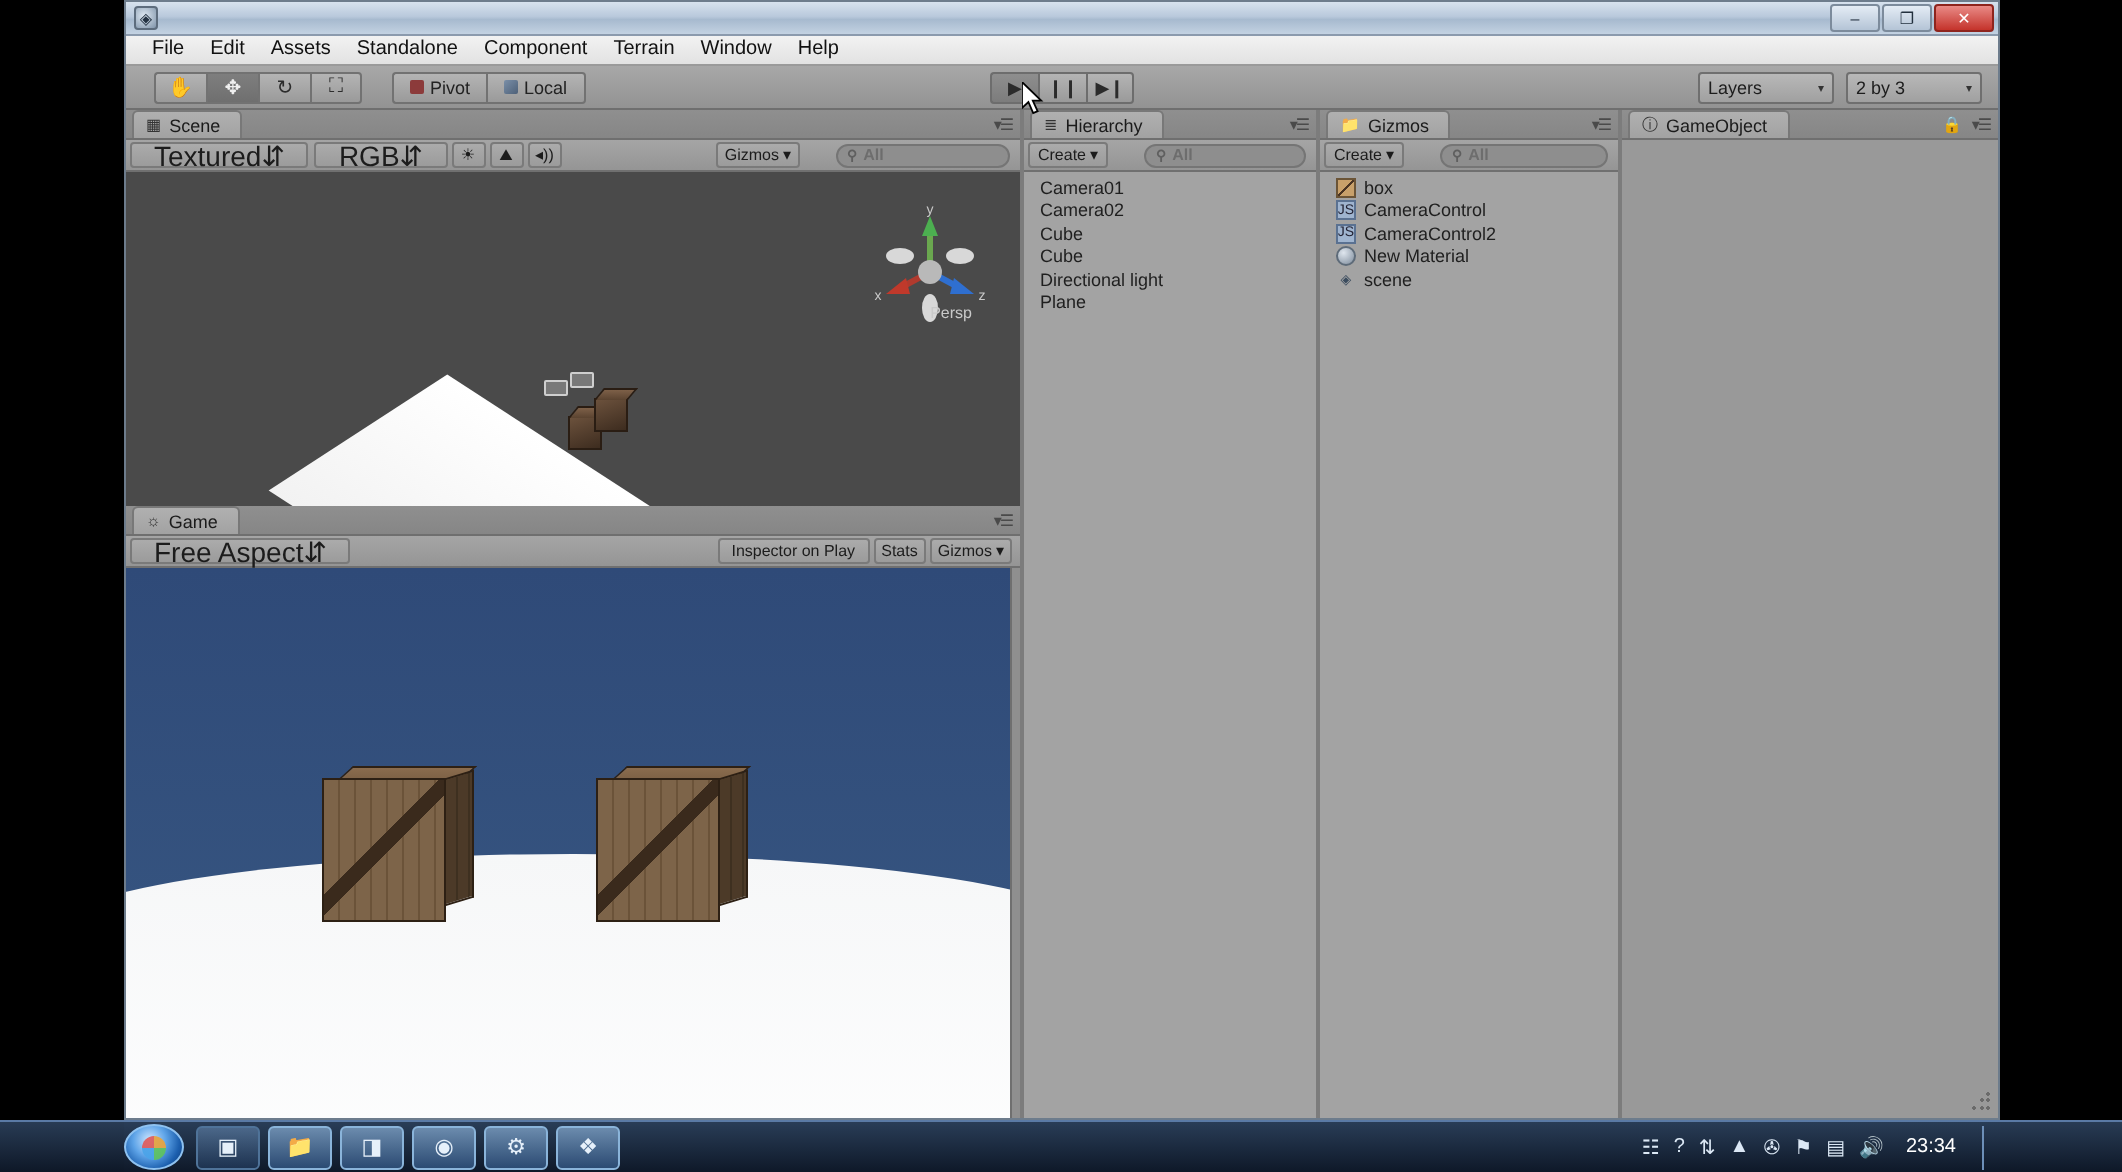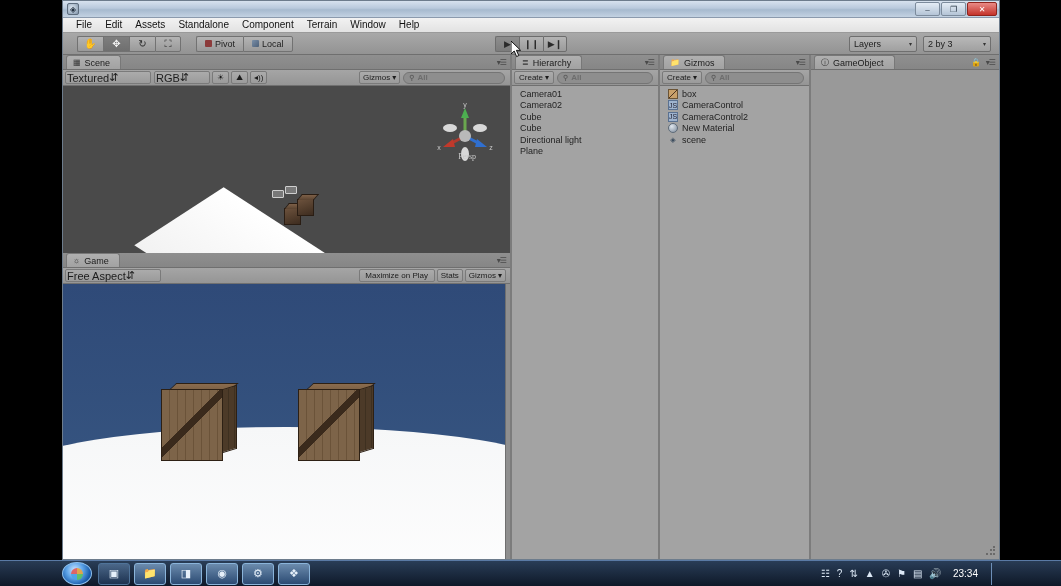--- a/index.html
+++ b/index.html
@@ -135,35 +135,35 @@
   .ptab .ticon { font-size:8px; color:#333; }
   .tab-menu { position:absolute; right:4px; bottom:2px; font-size:8px; color:#4a4a4a; letter-spacing:-1px;}
 
   .panel-toolbar {
     height:16px; flex:0 0 16px;
     background:linear-gradient(180deg,#a5a5a5,#959595);
     border-bottom:1px solid #707070;
     display:flex; align-items:center; gap:0; padding:0 2px;
   }
   .pt-dd {
-    height:13px; padding:0 1px; min-width:86px;
+    height:13px; padding:0 11px; min-width:86px;
     background:linear-gradient(180deg,#ababab,#9b9b9b);
     border:1px solid #7a7a7a; border-radius:2px;
-    display:flex; align-items:center; justify-content:flex-start;
-    font-size:11px; color:#1c1c1c;
+    display:flex; align-items:center; justify-content:space-between;
+    font-size:14px; color:#1c1c1c;
   }
   .pt-btn {
     height:13px; min-width:17px; padding:0 3px; margin-left:2px;
     background:linear-gradient(180deg,#ababab,#9b9b9b);
     border:1px solid #7a7a7a; border-radius:2px;
     display:flex; align-items:center; justify-content:center;
     font-size:8px; color:#1c1c1c;
   }
   .pt-search {
-    height:12px; flex:1; margin-left:3px; margin-right:3px;
+    height:12px; flex:1; margin-left:18px; margin-right:3px;
     background:#8e8e8e; border:1px solid #757575; border-radius:6px;
     display:flex; align-items:center; padding:0 5px;
     font-size:8px; color:#6d6d6d;font-weight:bold;
   }
   .pt-search .sicon { margin-right:3px; font-size:7px; color:#5f5f5f; }
   .pt-spacer { flex:1; }
 
   
   .scene-view { flex:1; background:#4a4a4a; position:relative; overflow:hidden; }
   .plane {
@@ -187,21 +187,21 @@
   }
   .cam-gizmo {
     position:absolute; width:12px; height:8px;
     border:1px solid #cfcfcf; background:rgba(210,210,210,0.35);
     border-radius:1px;
   }
   .cam-gizmo.g1 { left:209px; top:104px; }
   .cam-gizmo.g2 { left:222px; top:100px; }
 
   .axis-gizmo { position:absolute; right:14px; top:14px; width:62px; height:70px; }
-  .persp-label { position:absolute; right:34px; top:66px; font-size:8px; color:#c9c9c9;font-family:Liberation Serif, serif; }
+  .persp-label { position:absolute; right:24px; top:66px; font-size:8px; color:#c9c9c9; }
 
   
   .game-view { flex:1; position:relative; overflow:hidden; background:#2e4a77; }
   .game-sky { position:absolute; left:0; top:0; right:0; height:62%; background:linear-gradient(180deg,#2f4a78,#35537f);}
   .game-ground {
     position:absolute; left:-10%; top:52%; width:120%; height:70%;
     background:linear-gradient(180deg,#f6f7f8,#ffffff);
     border-radius:50% 50% 0 0 / 22% 22% 0 0;
   }
   .crate {
@@ -432,21 +432,21 @@
               <span>Game</span>
             </div>
             <span class="tab-menu">▾☰</span>
           </div>
           <div class="panel-toolbar">
             <div class="pt-dd" style="min-width:96px;">
               <span>Free Aspect</span>
               <span class="arrow">⇵</span>
             </div>
             <div class="pt-spacer"></div>
-            <div class="pt-btn" style="min-width:76px;">Maximize on Play</div>
+            <div class="pt-btn" style="min-width:76px;">Inspector on Play</div>
             <div class="pt-btn" style="min-width:26px;">Stats</div>
             <div class="pt-btn" style="min-width:40px;margin-right:2px;">
               <span>Gizmos</span>
               <span style="margin-left:2px;">▾</span>
             </div>
           </div>
           <div class="game-view">
             <div class="game-sky"></div>
             <div class="game-ground"></div>
             <div class="crate c1">

